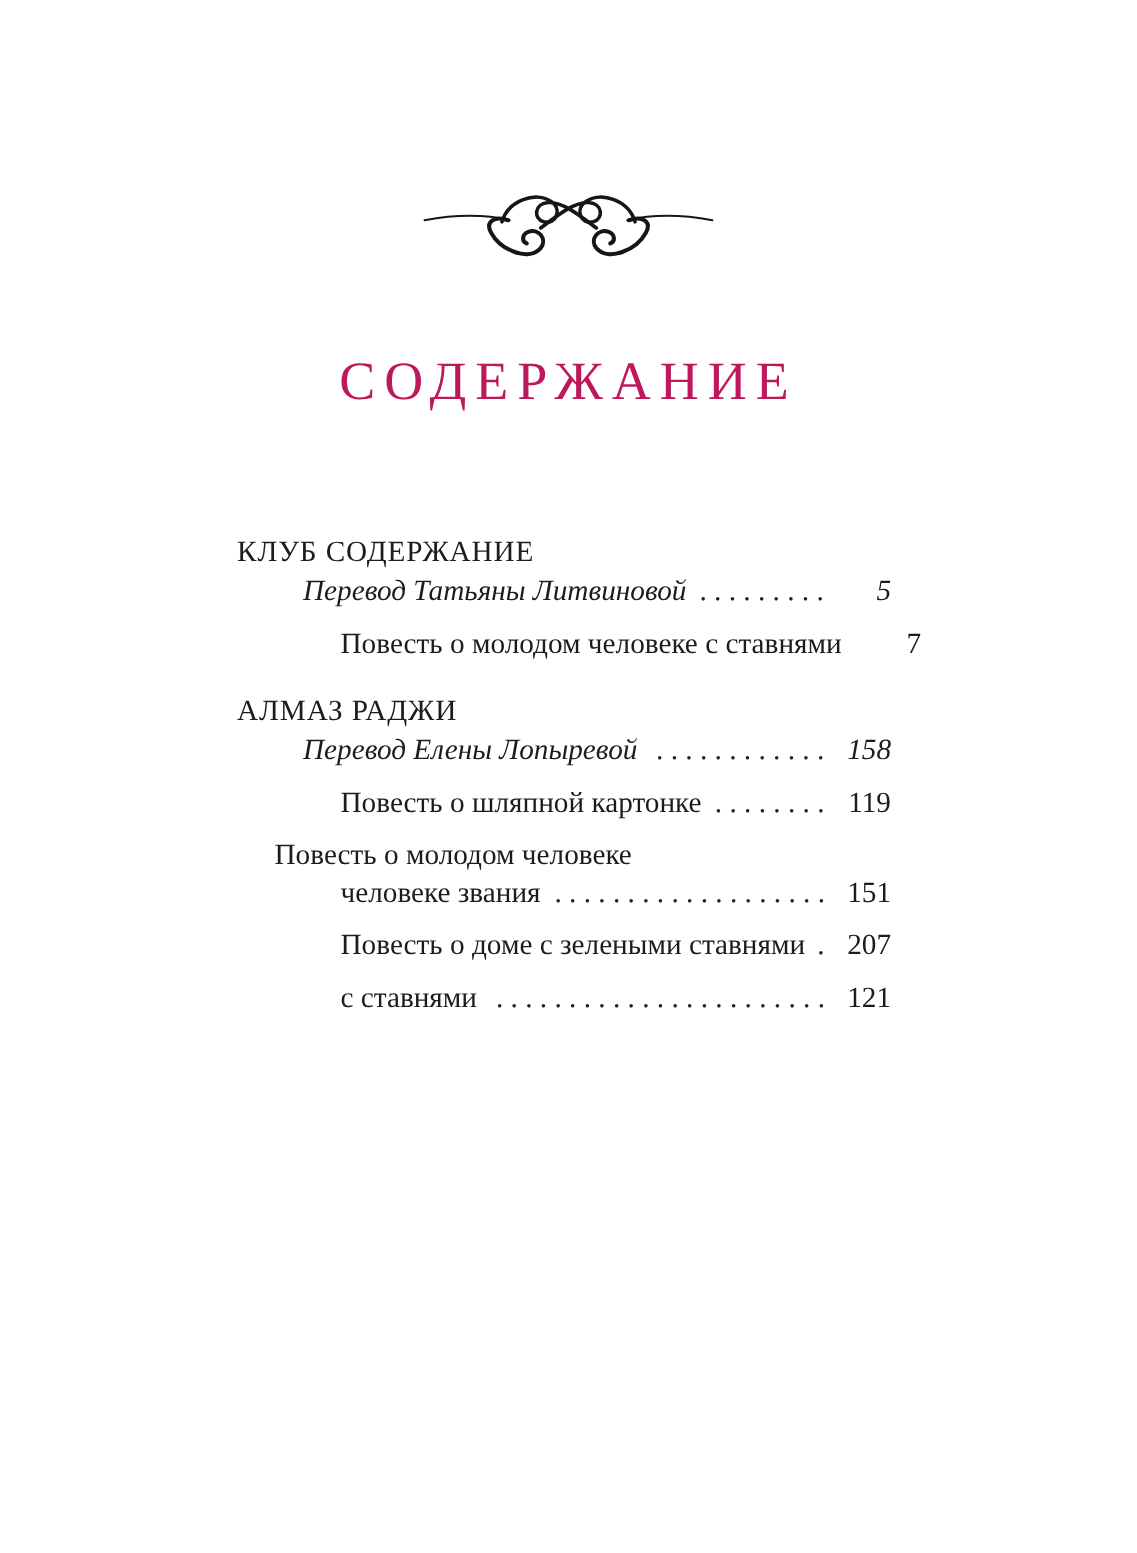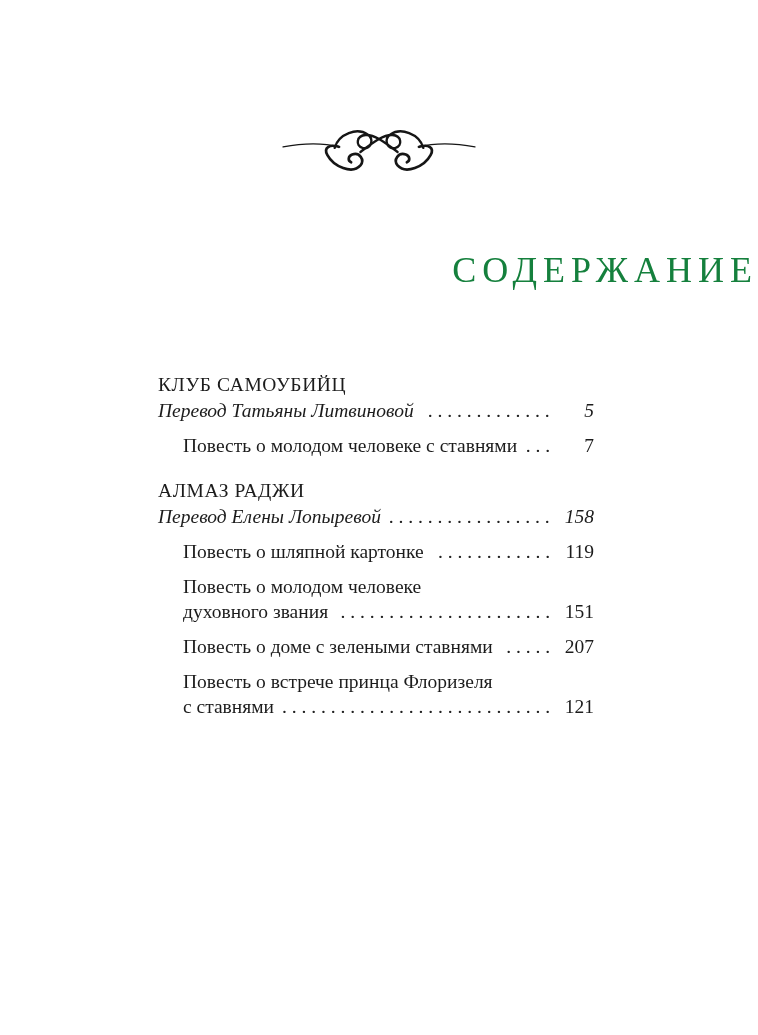--- a/index.html
+++ b/index.html
@@ -18,27 +18,27 @@
   }
   .ornament-wrap {
     display: flex;
     justify-content: center;
     padding-top: 126px;
   }
   .ornament-wrap svg {
     display: block;
   }
   .toc-title {
-    margin-top: 72px;
-    text-align: right;
+    margin-top: 56px;
+    text-align: center;
     font-size: 36px;
     line-height: 40px;
     font-weight: normal;
     letter-spacing: 6px;
-    color: #15803d;
+    color: #be185d;
     white-space: nowrap;
   }
   .toc {
     width: 436px;
     margin-left: 158px;
     margin-top: 82px;
     font-size: 19.5px;
     line-height: 25px;
   }
   .toc-section + .toc-section {
@@ -52,20 +52,21 @@
     margin-top: 1px;
     font-style: italic;
   }
   .toc-entry {
     margin-top: 10px;
     padding-left: 25px;
   }
   .row {
     display: flex;
     align-items: flex-end;
+    margin-left: 44px;
   }
   .entry-text {
     white-space: nowrap;
     flex-shrink: 0;
   }
   .leader {
     flex: 1;
     overflow: hidden;
     white-space: nowrap;
     direction: rtl;
@@ -100,21 +101,21 @@
         <path d="M112,40 C94,34 82,42 90,56 C102,78 138,94 154,76 C163,65 152,50 138,55 C130,58 129,67 136,70" stroke-width="5.2"></path>
       </g>
     </svg>
   </div>
 
   <h1 class="toc-title">СОДЕРЖАНИЕ</h1>
 
   <div class="toc">
 
     <div class="toc-section">
-      <div class="section-heading">КЛУБ САМОУБИЙЦ</div>
+      <div class="section-heading">КЛУБ СОДЕРЖАНИЕ</div>
 
       <div class="translator-row row">
         <span class="entry-text">Перевод Татьяны Литвиновой</span>
         <span class="leader"></span>
         <span class="page-num">5</span>
       </div>
 
       <div class="toc-entry">
         <div class="row">
           <span class="entry-text">Повесть о молодом человеке с ставнями</span>
@@ -139,36 +140,35 @@
         <div class="row">
           <span class="entry-text">Повесть о шляпной картонке</span>
           <span class="leader"></span>
           <span class="page-num">119</span>
         </div>
       </div>
 
       <div class="toc-entry">
         <div class="entry-text">Повесть о молодом человеке</div>
         <div class="row">
-          <span class="entry-text">духовного звания</span>
+          <span class="entry-text">человеке звания</span>
           <span class="leader"></span>
           <span class="page-num">151</span>
         </div>
       </div>
 
       <div class="toc-entry">
         <div class="row">
           <span class="entry-text">Повесть о доме с зелеными ставнями</span>
           <span class="leader"></span>
           <span class="page-num">207</span>
         </div>
       </div>
 
       <div class="toc-entry">
-        <div class="entry-text">Повесть о встрече принца Флоризеля</div>
         <div class="row">
           <span class="entry-text">с ставнями</span>
           <span class="leader"></span>
           <span class="page-num">121</span>
         </div>
       </div>
     </div>
 
   </div>
 </div>

